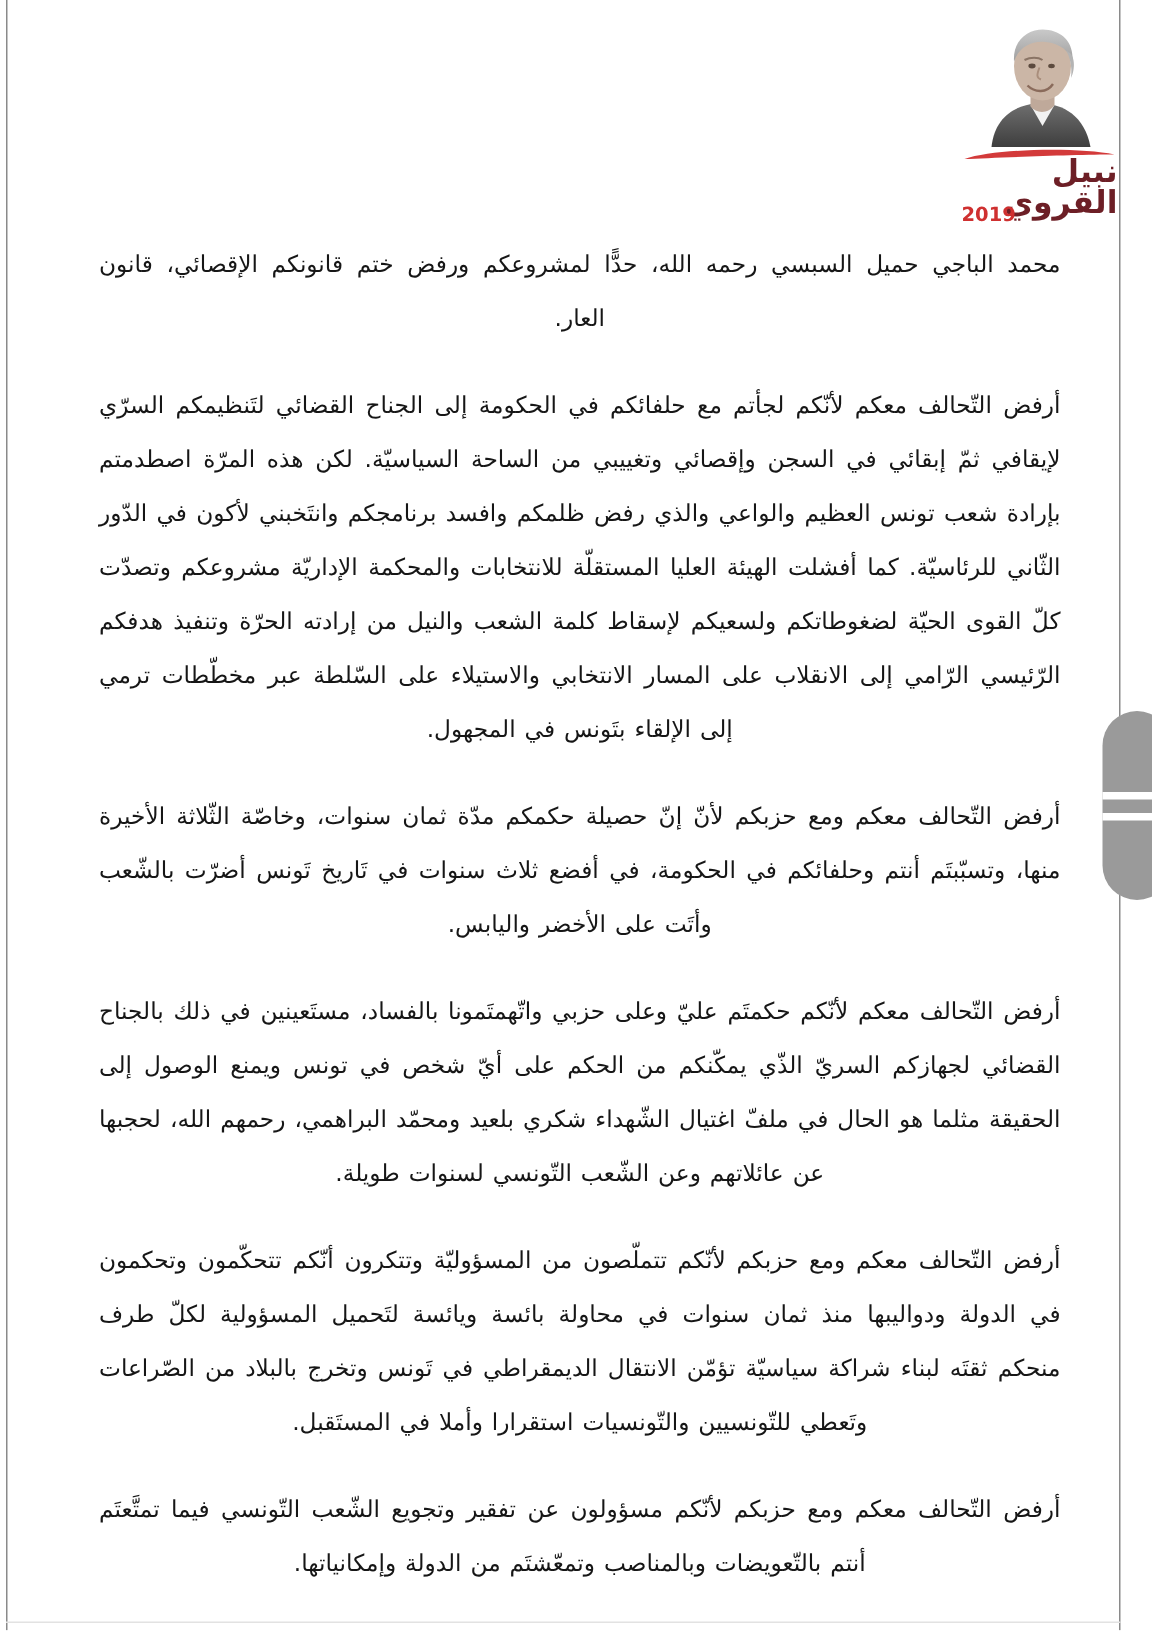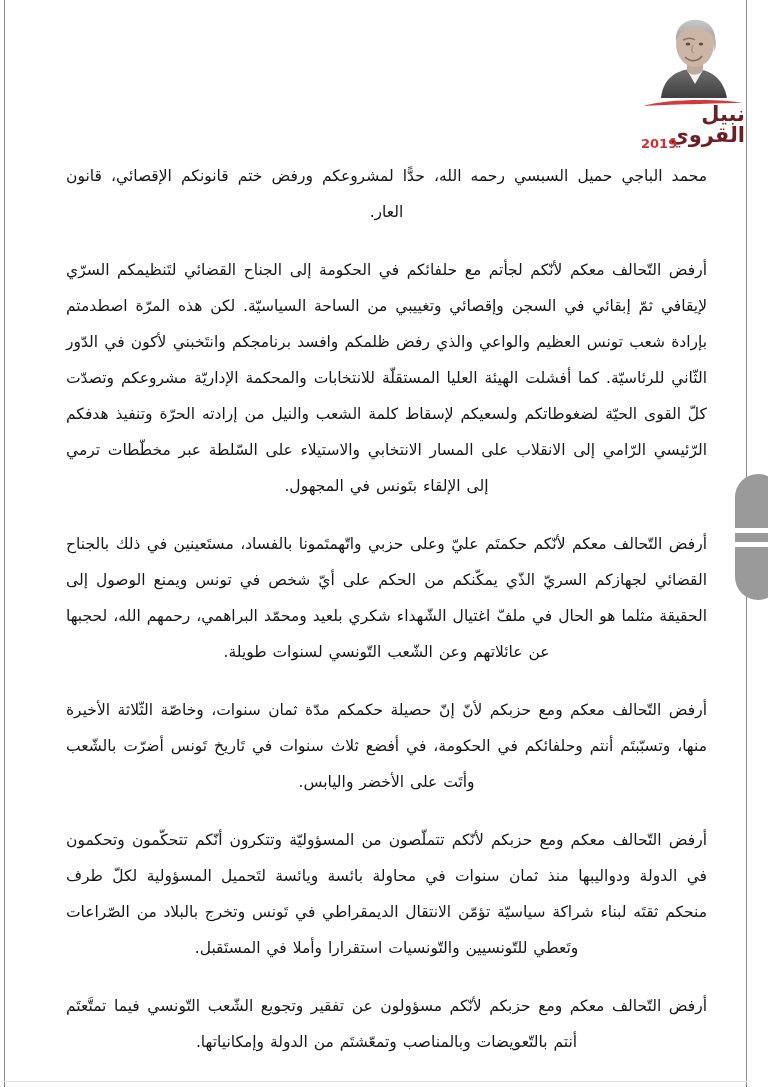--- a/index.html
+++ b/index.html
@@ -188,22 +188,22 @@
         <path d="M2 9 C22 2 78 1 102 6 C78 6 24 8 2 9 Z" fill="#d33a3a"></path>
       </svg>
     </div>
     <div class="logo-name">نبيل القروي</div>
     <div class="logo-year">2019</div>
   </div>
 
   <div class="content">
     <p class="para">محمد الباجي حميل السبسي رحمه الله، حدًّا لمشروعكم ورفض ختم قانونكم الإقصائي، قانون العار.</p>
     <p class="para">أرفض التّحالف معكم لأنّكم لجأتم مع حلفائكم في الحكومة إلى الجناح القضائي لتَنظيمكم السرّي لإيقافي ثمّ إبقائي في السجن وإقصائي وتغييبي من الساحة السياسيّة. لكن هذه المرّة اصطدمتم بإرادة شعب تونس العظيم والواعي والذي رفض ظلمكم وافسد برنامجكم وانتَخبني لأكون في الدّور الثّاني للرئاسيّة. كما أفشلت الهيئة العليا المستقلّة للانتخابات والمحكمة الإداريّة مشروعكم وتصدّت كلّ القوى الحيّة لضغوطاتكم ولسعيكم لإسقاط كلمة الشعب والنيل من إرادته الحرّة وتنفيذ هدفكم الرّئيسي الرّامي إلى الانقلاب على المسار الانتخابي والاستيلاء على السّلطة عبر مخطّطات ترمي إلى الإلقاء بتَونس في المجهول.</p>
+    <p class="para">أرفض التّحالف معكم ومع حزبكم لأنّ إنّ حصيلة حكمكم مدّة ثمان سنوات، وخاصّة الثّلاثة الأخيرة منها، وتسبّبتَم أنتم وحلفائكم في الحكومة، في أفضع ثلاث سنوات في تَاريخ تَونس أضرّت بالشّعب وأتَت على الأخضر واليابس.</p>
     <p class="para">أرفض التّحالف معكم لأنّكم حكمتَم عليّ وعلى حزبي واتّهمتَمونا بالفساد، مستَعينين في ذلك بالجناح القضائي لجهازكم السريّ الذّي يمكّنكم من الحكم على أيّ شخص في تونس ويمنع الوصول إلى الحقيقة مثلما هو الحال في ملفّ اغتيال الشّهداء شكري بلعيد ومحمّد البراهمي، رحمهم الله، لحجبها عن عائلاتهم وعن الشّعب التّونسي لسنوات طويلة.</p>
-    <p class="para">أرفض التّحالف معكم ومع حزبكم لأنّ إنّ حصيلة حكمكم مدّة ثمان سنوات، وخاصّة الثّلاثة الأخيرة منها، وتسبّبتَم أنتم وحلفائكم في الحكومة، في أفضع ثلاث سنوات في تَاريخ تَونس أضرّت بالشّعب وأتَت على الأخضر واليابس.</p>
     <p class="para">أرفض التّحالف معكم ومع حزبكم لأنّكم تتملّصون من المسؤوليّة وتتكرون أنّكم تتحكّمون وتحكمون في الدولة ودواليبها منذ ثمان سنوات في محاولة بائسة ويائسة لتَحميل المسؤولية لكلّ طرف منحكم ثقتَه لبناء شراكة سياسيّة تؤمّن الانتقال الديمقراطي في تَونس وتخرج بالبلاد من الصّراعات وتَعطي للتّونسيين والتّونسيات استقرارا وأملا في المستَقبل.</p>
     <p class="para">أرفض التّحالف معكم ومع حزبكم لأنّكم مسؤولون عن تفقير وتجويع الشّعب التّونسي فيما تمتَّعتَم أنتم بالتّعويضات وبالمناصب وتمعّشتَم من الدولة وإمكانياتها.</p>
   </div>
 
   <div class="side-handle">
     <div class="bar b1"></div>
     <div class="bar b2"></div>
   </div>
 
 </div>

